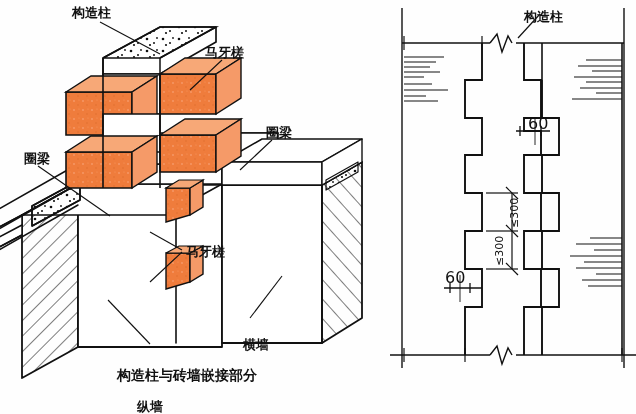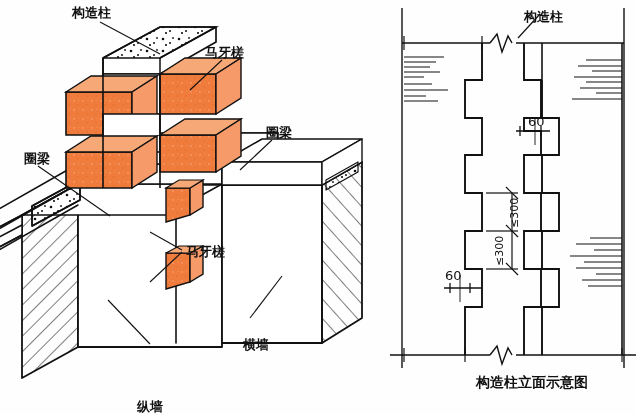--- a/index.html
+++ b/index.html
@@ -7,21 +7,21 @@
        font-family:"DejaVu Sans","Liberation Sans",sans-serif;}
   #root{position:relative;width:636px;height:414px;background:#fefefe;}
   .panel{position:absolute;top:0;height:334px;}
   #left-panel{left:0;width:390px;}
   #right-panel{left:390px;width:246px;}
   svg{display:block;}
   .lbl{position:absolute;font-size:13px;color:#111;white-space:nowrap;
        font-family:"DejaVu Sans","Liberation Sans",sans-serif;font-weight:600;}
   .cap{position:absolute;font-size:14px;color:#111;white-space:nowrap;
        font-family:"DejaVu Sans","Liberation Sans",sans-serif;font-weight:700;}
-  .dim{position:absolute;font-size:13px;color:#111;white-space:nowrap;
+  .dim{position:absolute;font-size:16px;color:#111;white-space:nowrap;
        font-family:"DejaVu Sans","Liberation Sans",sans-serif;}
   .dimv{position:absolute;font-size:11px;color:#111;white-space:nowrap;
         font-family:"DejaVu Sans","Liberation Sans",sans-serif;
         transform:rotate(-90deg);transform-origin:left top;}
 </style>
 </head>
 <body>
 
 <div id="root">
 
@@ -152,20 +152,21 @@
     </svg>
 
     <div class="lbl" style="left:72px;top:4px;">构造柱</div>
     <div class="lbl" style="left:205px;top:44px;">马牙槎</div>
     <div class="lbl" style="left:266px;top:124px;">圈梁</div>
     <div class="lbl" style="left:24px;top:150px;">圈梁</div>
     <div class="lbl" style="left:186px;top:243px;">马牙槎</div>
     <div class="lbl" style="left:137px;top:362px;margin-top:36px;">纵墙</div>
     <div class="lbl" style="left:243px;top:336px;">横墙</div>
 
+    <div class="cap" style="left:117px;top:367px;">构造柱与砖墙嵌接部分</div>
   </div>
 
   <div class="panel" id="right-panel">
 
     <svg width="246" height="414" viewBox="0 0 246 414">
       <g stroke="#111" fill="none" stroke-linejoin="miter" stroke-linecap="butt">
 
         <line x1="12" y1="8" x2="12" y2="368" stroke-width="1.4"></line>
 
         <line x1="12" y1="43" x2="100" y2="43" stroke-width="1.4"></line>
@@ -268,16 +269,15 @@
     </svg>
 
     <div class="lbl" style="left:134px;top:8px;">构造柱</div>
 
     <div class="dim" style="left:138px;top:114px;">60</div>
     <div class="dim" style="left:55px;top:268px;">60</div>
 
     <div class="dimv" style="left:118px;top:228px;">≤300</div>
     <div class="dimv" style="left:103px;top:266px;">≤300</div>
 
-    <div class="cap" style="left:86px;top:374px;">构造柱立面示意图</div>
   </div>
 
 </div>
 
 </body></html>

